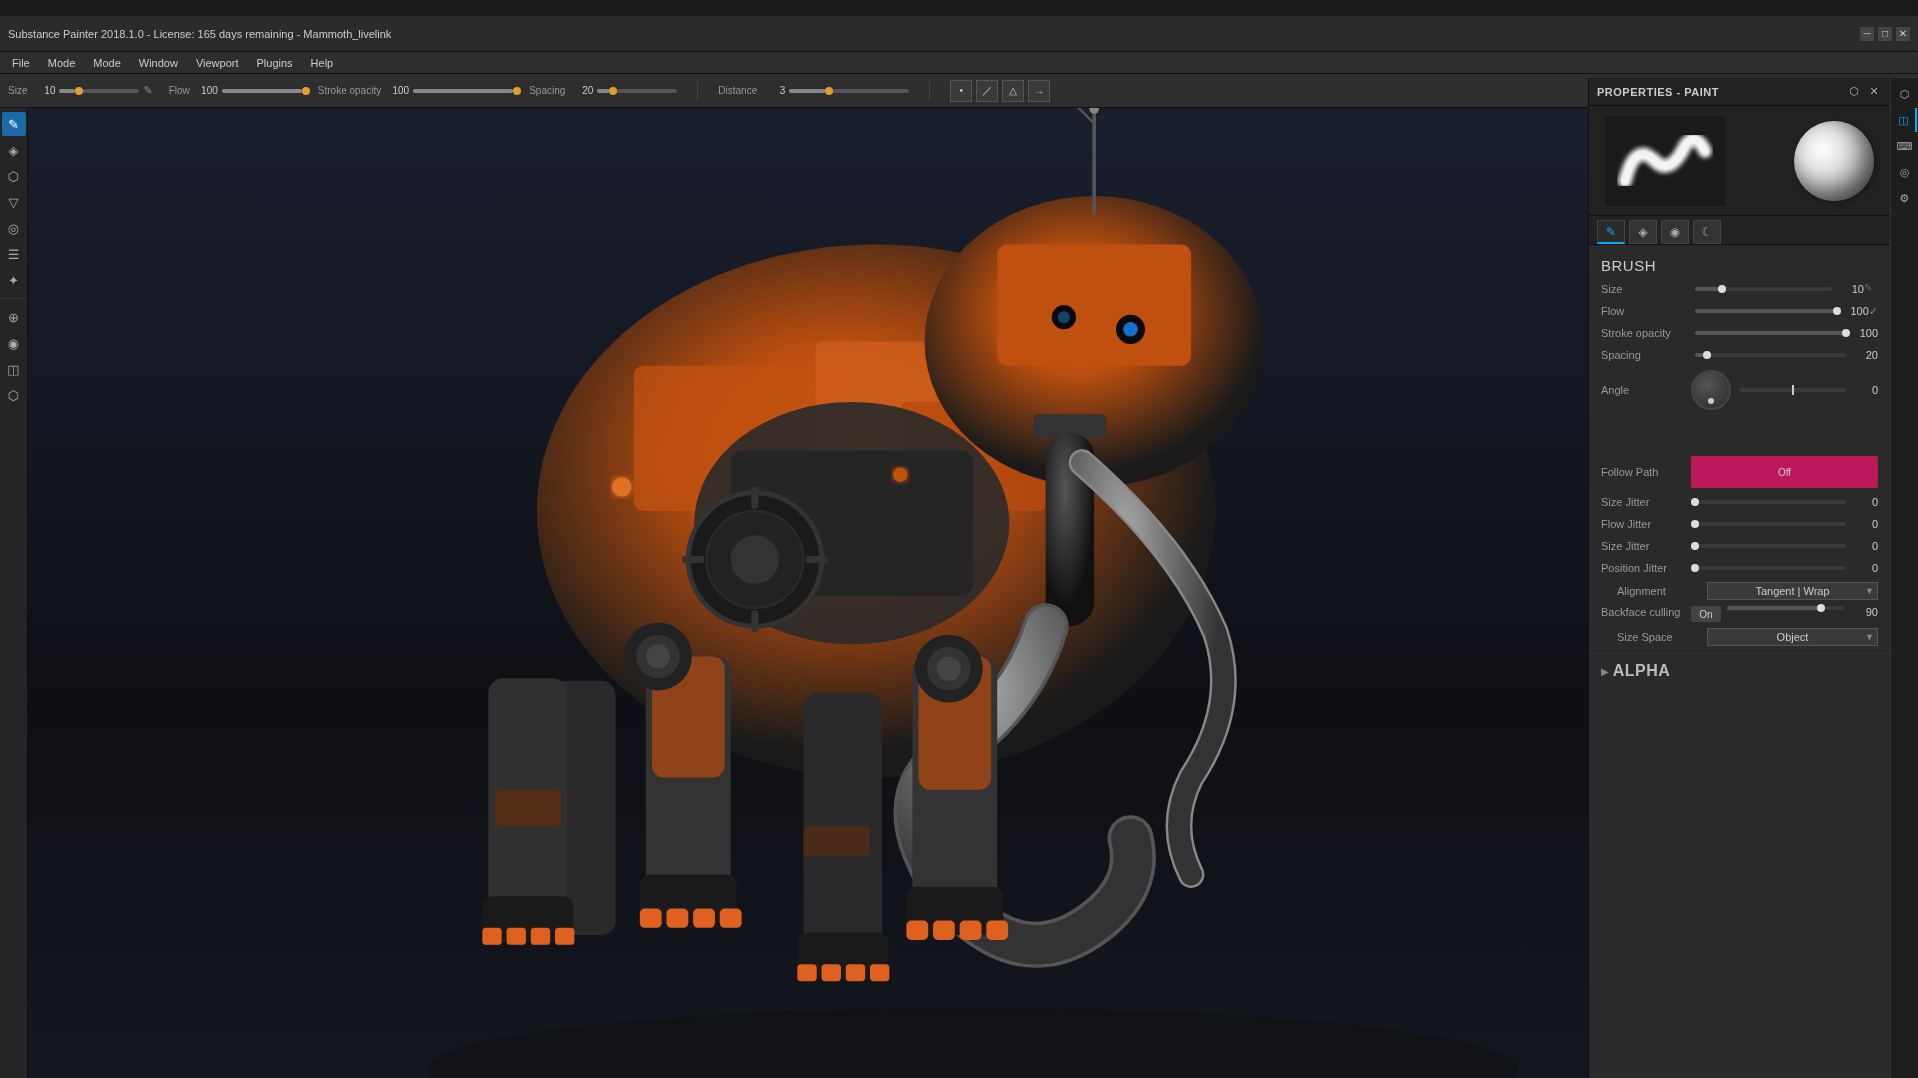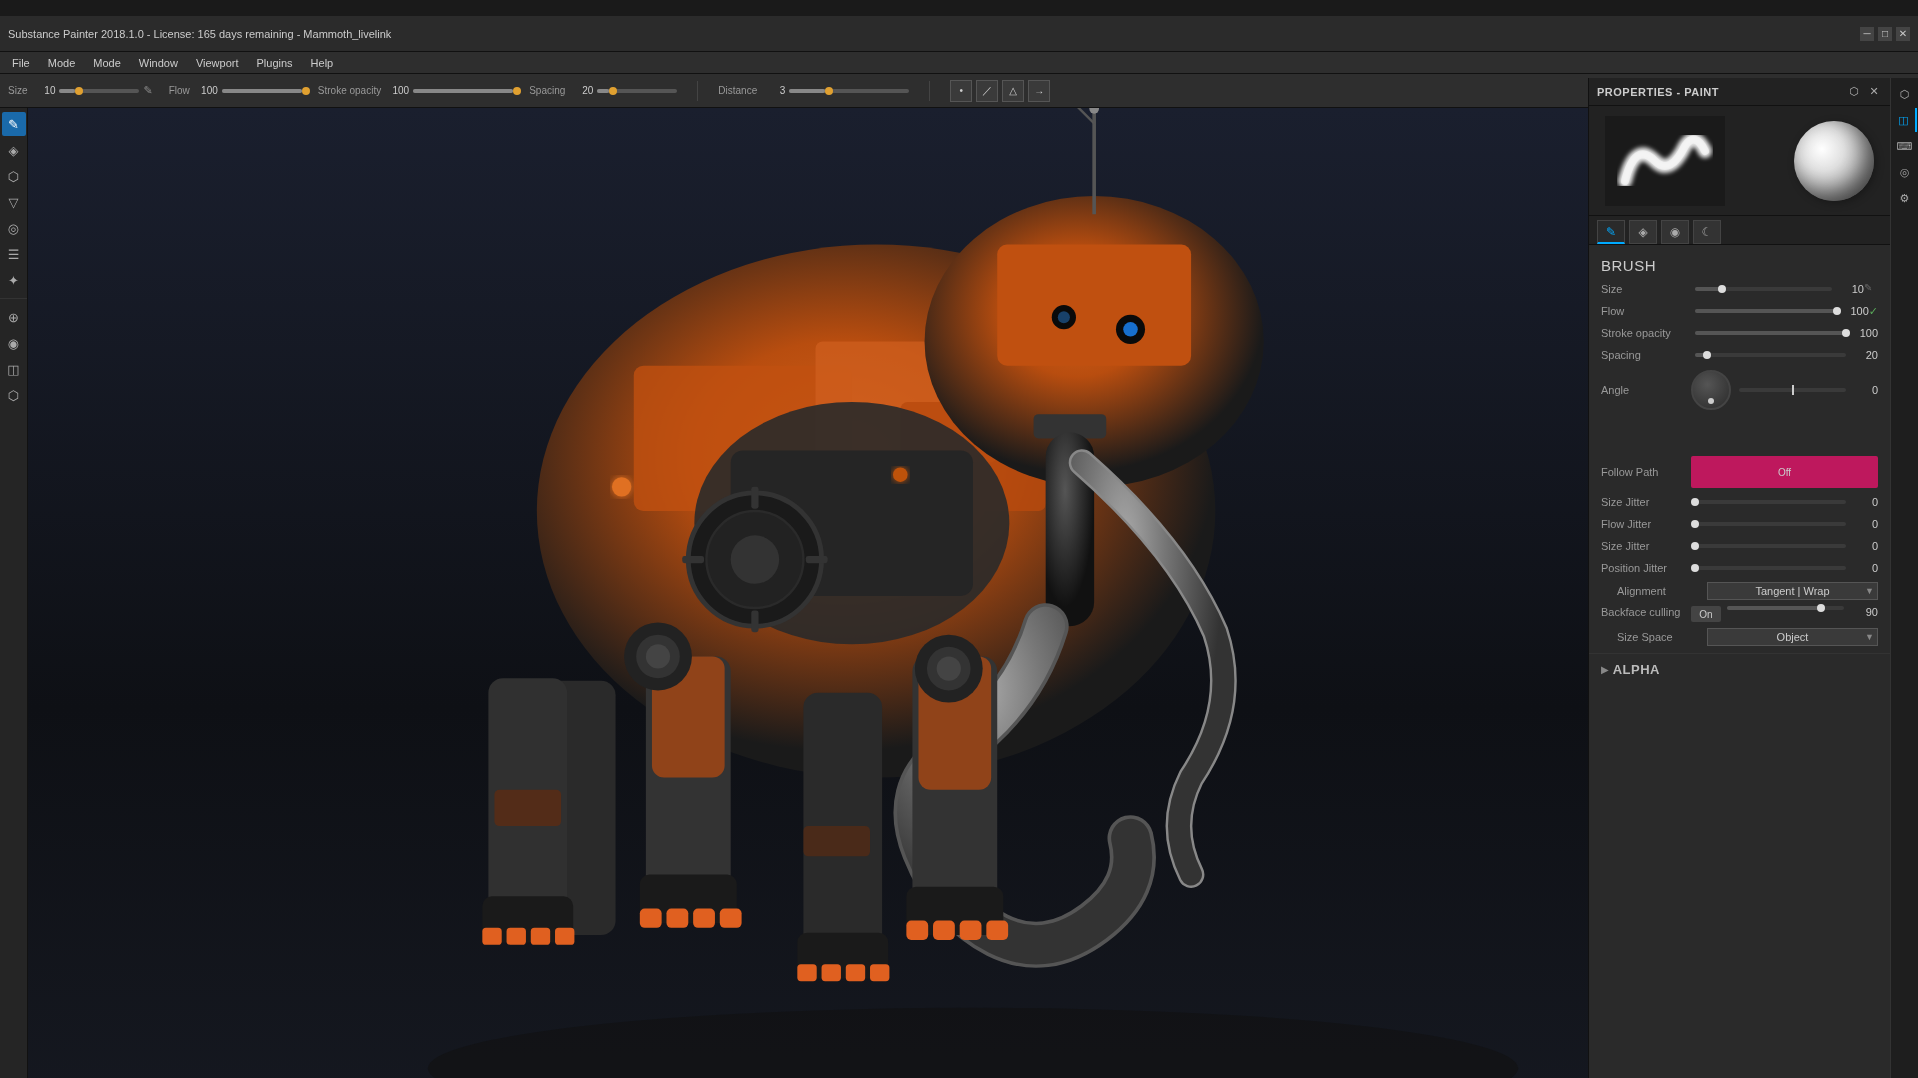--- a/index.html
+++ b/index.html
@@ -494,21 +494,21 @@
       align-items: center;
       padding: 4px 12px;
       cursor: pointer;
     }
     .section-header-arrow {
       font-size: 10px;
       color: #888;
       margin-right: 4px;
     }
     .section-header-title {
-      font-size: 13px;
+      font-size: 16px;
       color: #bbb;
       font-weight: bold;
       letter-spacing: 0.5px;
     }
 
     
     .viewport-coords {
       position: absolute;
       bottom: 10px;
       right: 10px;

